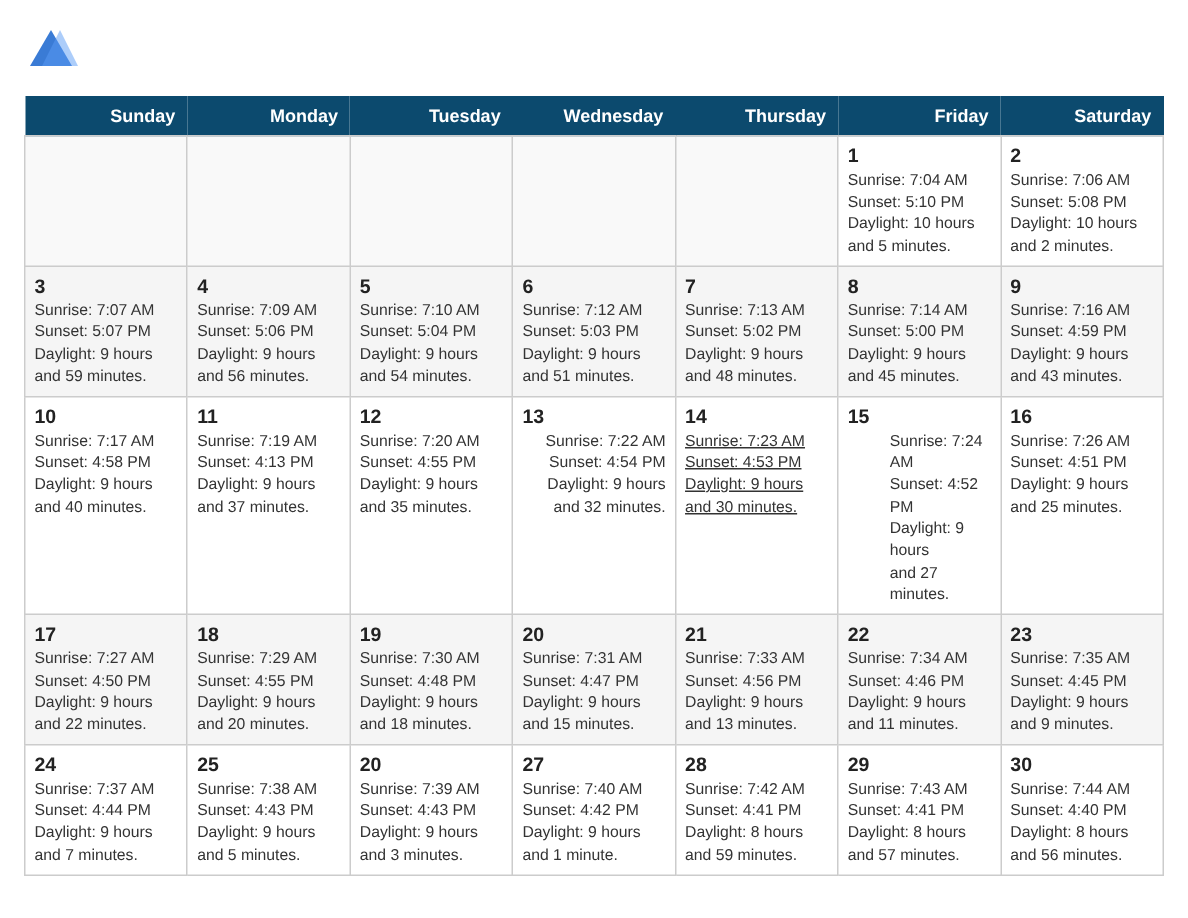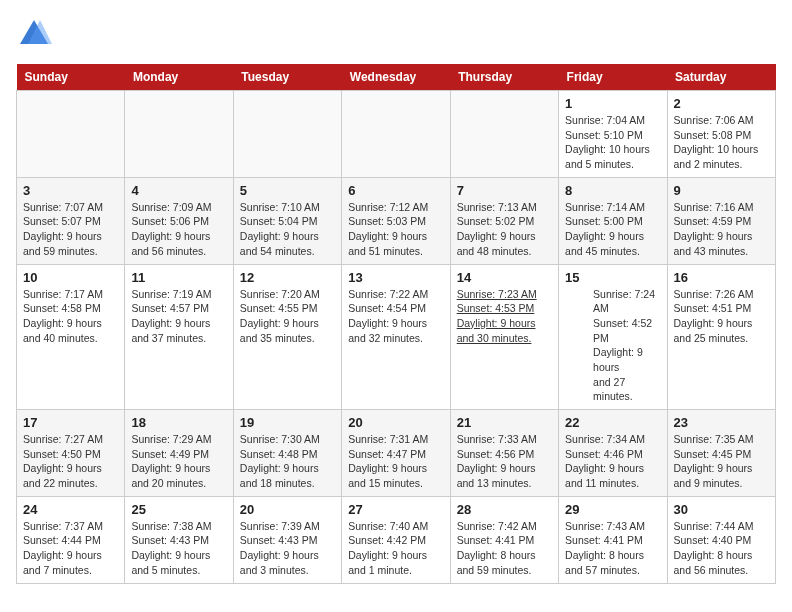--- a/index.html
+++ b/index.html
@@ -41,23 +41,23 @@
     .location {
       font-size: 14px;
       color: #555;
     }
     table {
       width: 100%;
       border-collapse: collapse;
       font-size: 11px;
     }
     thead th {
-      background-color: #b91c1c;
+      background-color: #0c4a6e;
       color: #fff;
-      text-align: left;
+      text-align: right;
       padding: 6px 8px;
       font-size: 12px;
       font-weight: bold;
     }
     tbody td {
       border: 1px solid #ccc;
       vertical-align: top;
       padding: 5px 6px;
       height: 80px;
       width: 14.28%;
@@ -191,34 +191,34 @@
         <td>
           <span class="day-num">10</span>
           <div class="day-info" style="white-space: pre-line;">Sunrise: 7:17 AM
 Sunset: 4:58 PM
 Daylight: 9 hours
 and 40 minutes.</div>
         </td>
         <td>
           <span class="day-num">11</span>
           <div class="day-info" style="white-space: pre-line;">Sunrise: 7:19 AM
-Sunset: 4:57 PM
+Sunset: 4:13 PM
 Daylight: 9 hours
 and 37 minutes.</div>
         </td>
         <td>
           <span class="day-num">12</span>
           <div class="day-info" style="white-space: pre-line;">Sunrise: 7:20 AM
 Sunset: 4:55 PM
 Daylight: 9 hours
 and 35 minutes.</div>
         </td>
         <td>
           <span class="day-num">13</span>
-          <div class="day-info" style="white-space: pre-line;">Sunrise: 7:22 AM
+          <div class="day-info" style="white-space: pre-line; text-align: right;">Sunrise: 7:22 AM
 Sunset: 4:54 PM
 Daylight: 9 hours
 and 32 minutes.</div>
         </td>
         <td>
           <span class="day-num">14</span>
           <div class="day-info" style="white-space: pre-line; text-decoration: underline;">Sunrise: 7:23 AM
 Sunset: 4:53 PM
 Daylight: 9 hours
 and 30 minutes.</div>
@@ -242,21 +242,21 @@
         <td>
           <span class="day-num">17</span>
           <div class="day-info" style="white-space: pre-line;">Sunrise: 7:27 AM
 Sunset: 4:50 PM
 Daylight: 9 hours
 and 22 minutes.</div>
         </td>
         <td>
           <span class="day-num">18</span>
           <div class="day-info" style="white-space: pre-line;">Sunrise: 7:29 AM
-Sunset: 4:49 PM
+Sunset: 4:55 PM
 Daylight: 9 hours
 and 20 minutes.</div>
         </td>
         <td>
           <span class="day-num">19</span>
           <div class="day-info" style="white-space: pre-line;">Sunrise: 7:30 AM
 Sunset: 4:48 PM
 Daylight: 9 hours
 and 18 minutes.</div>
         </td>

